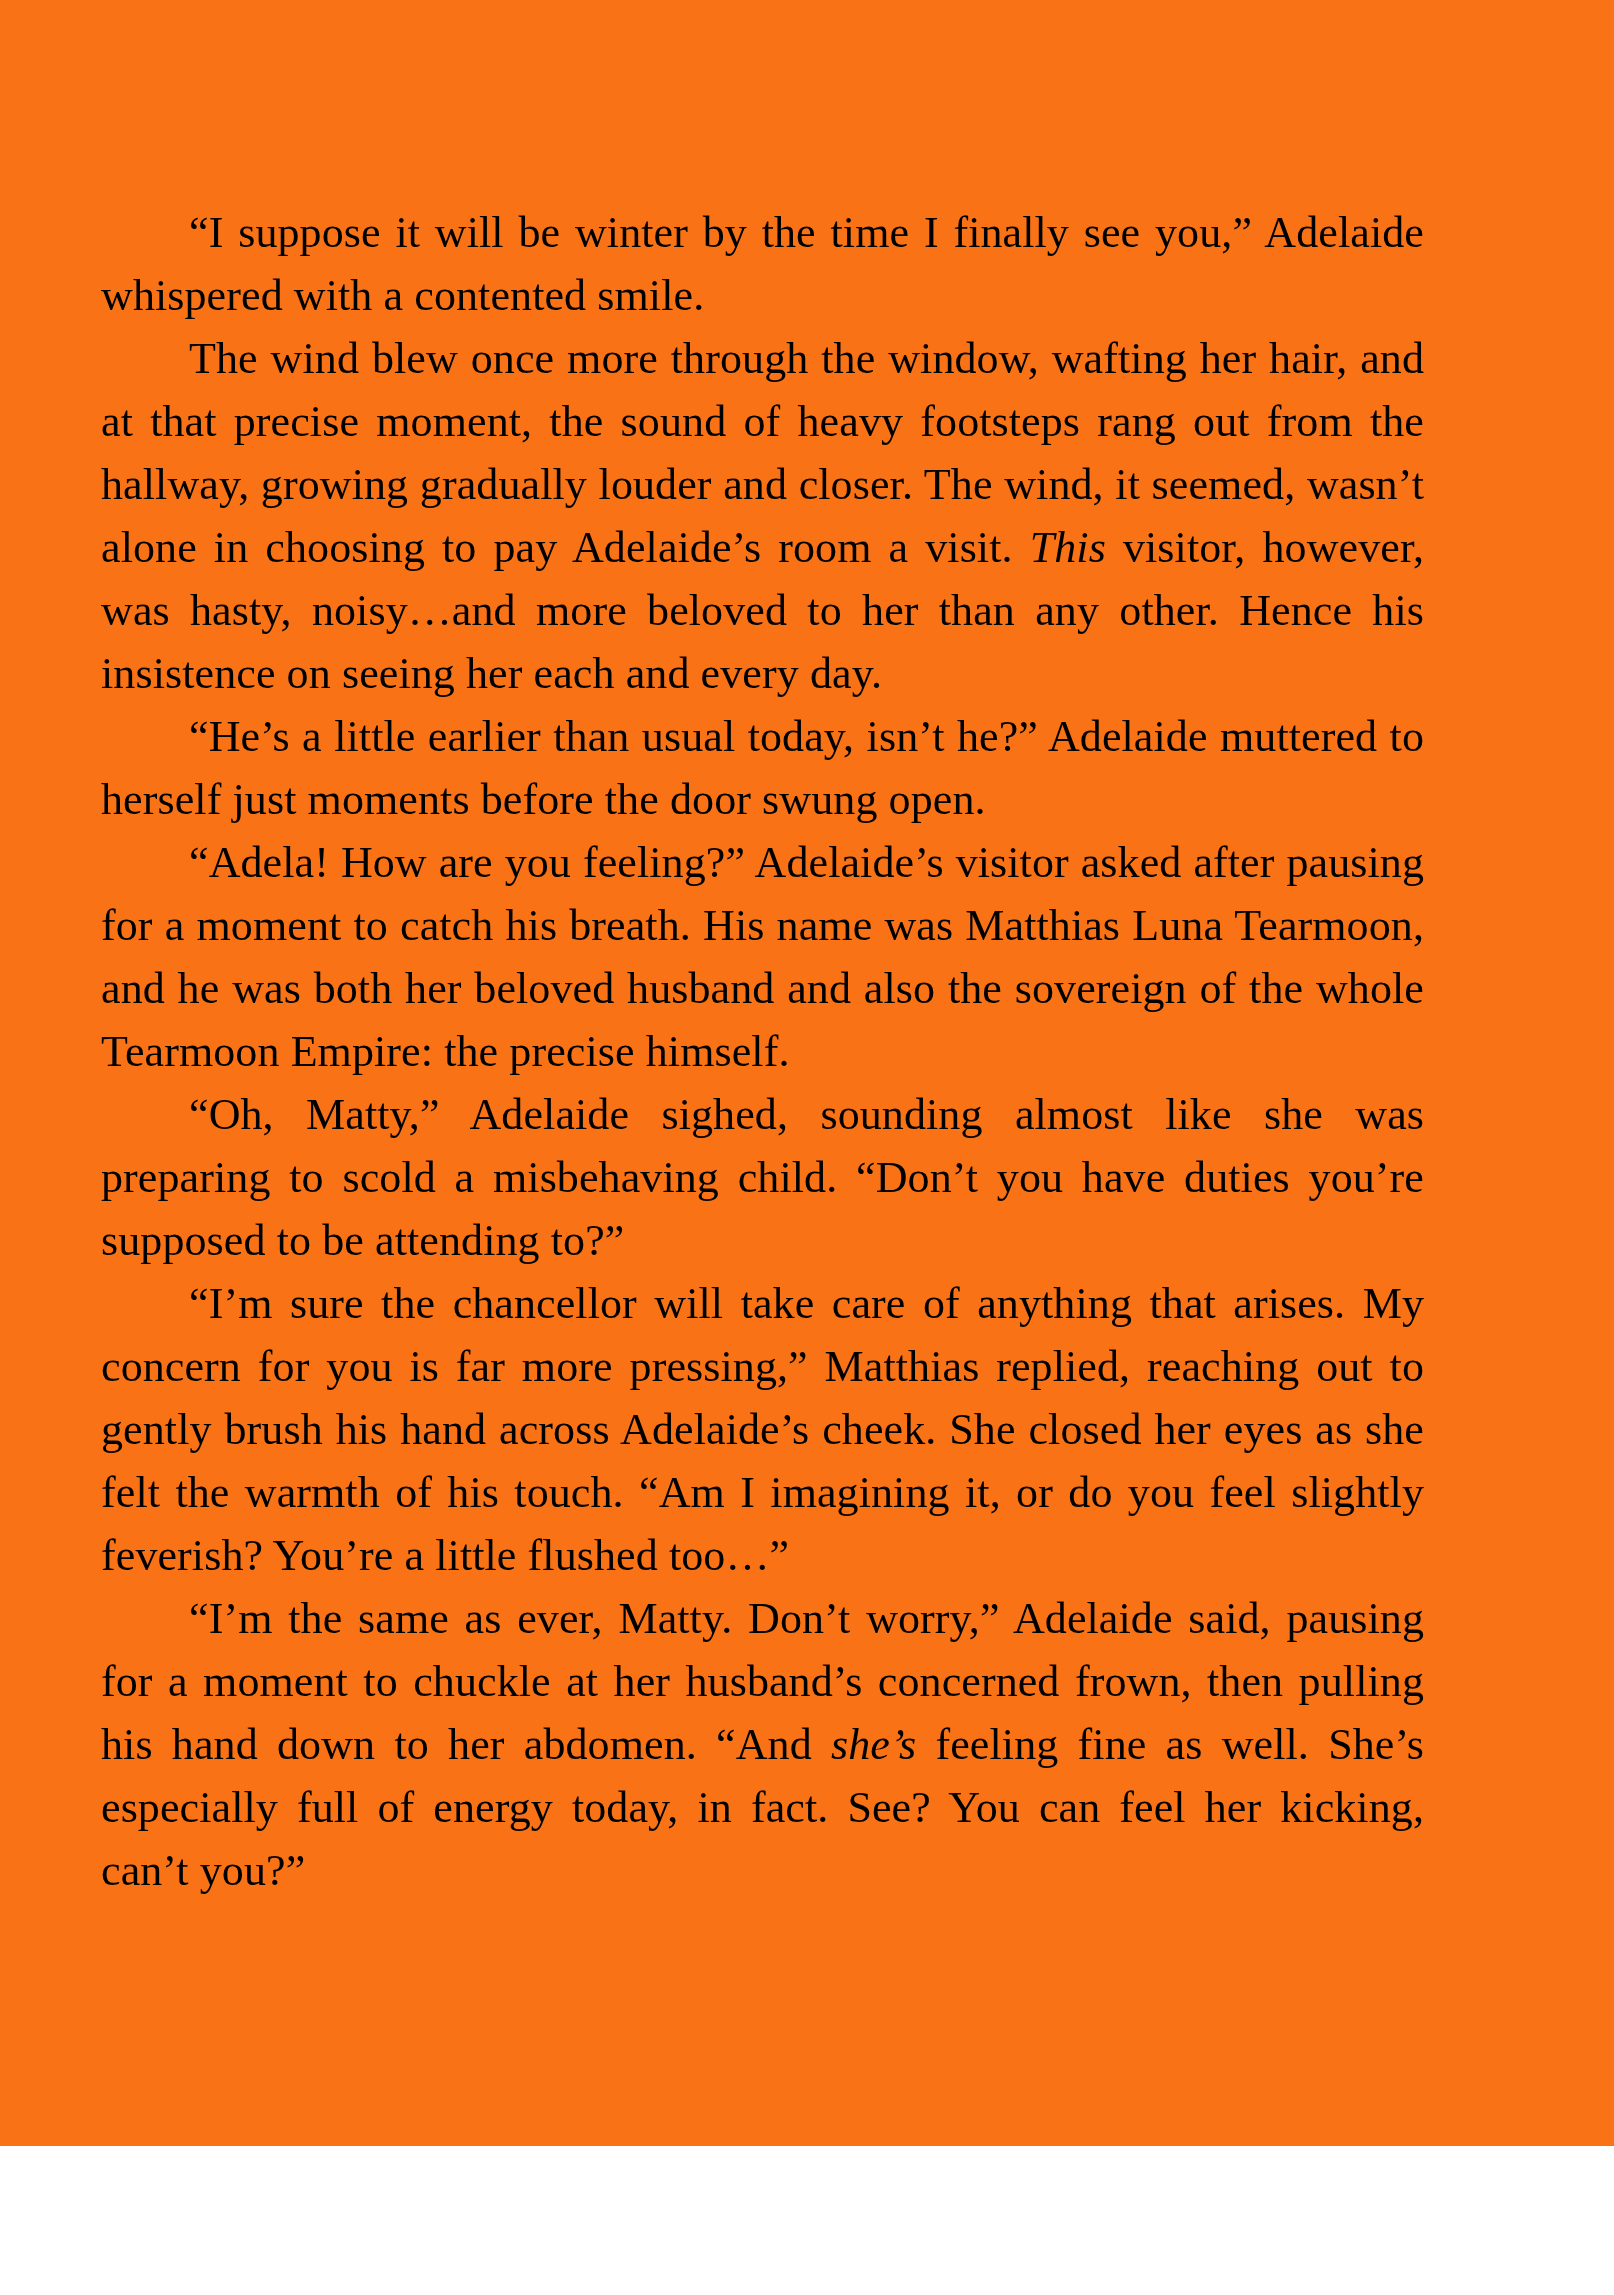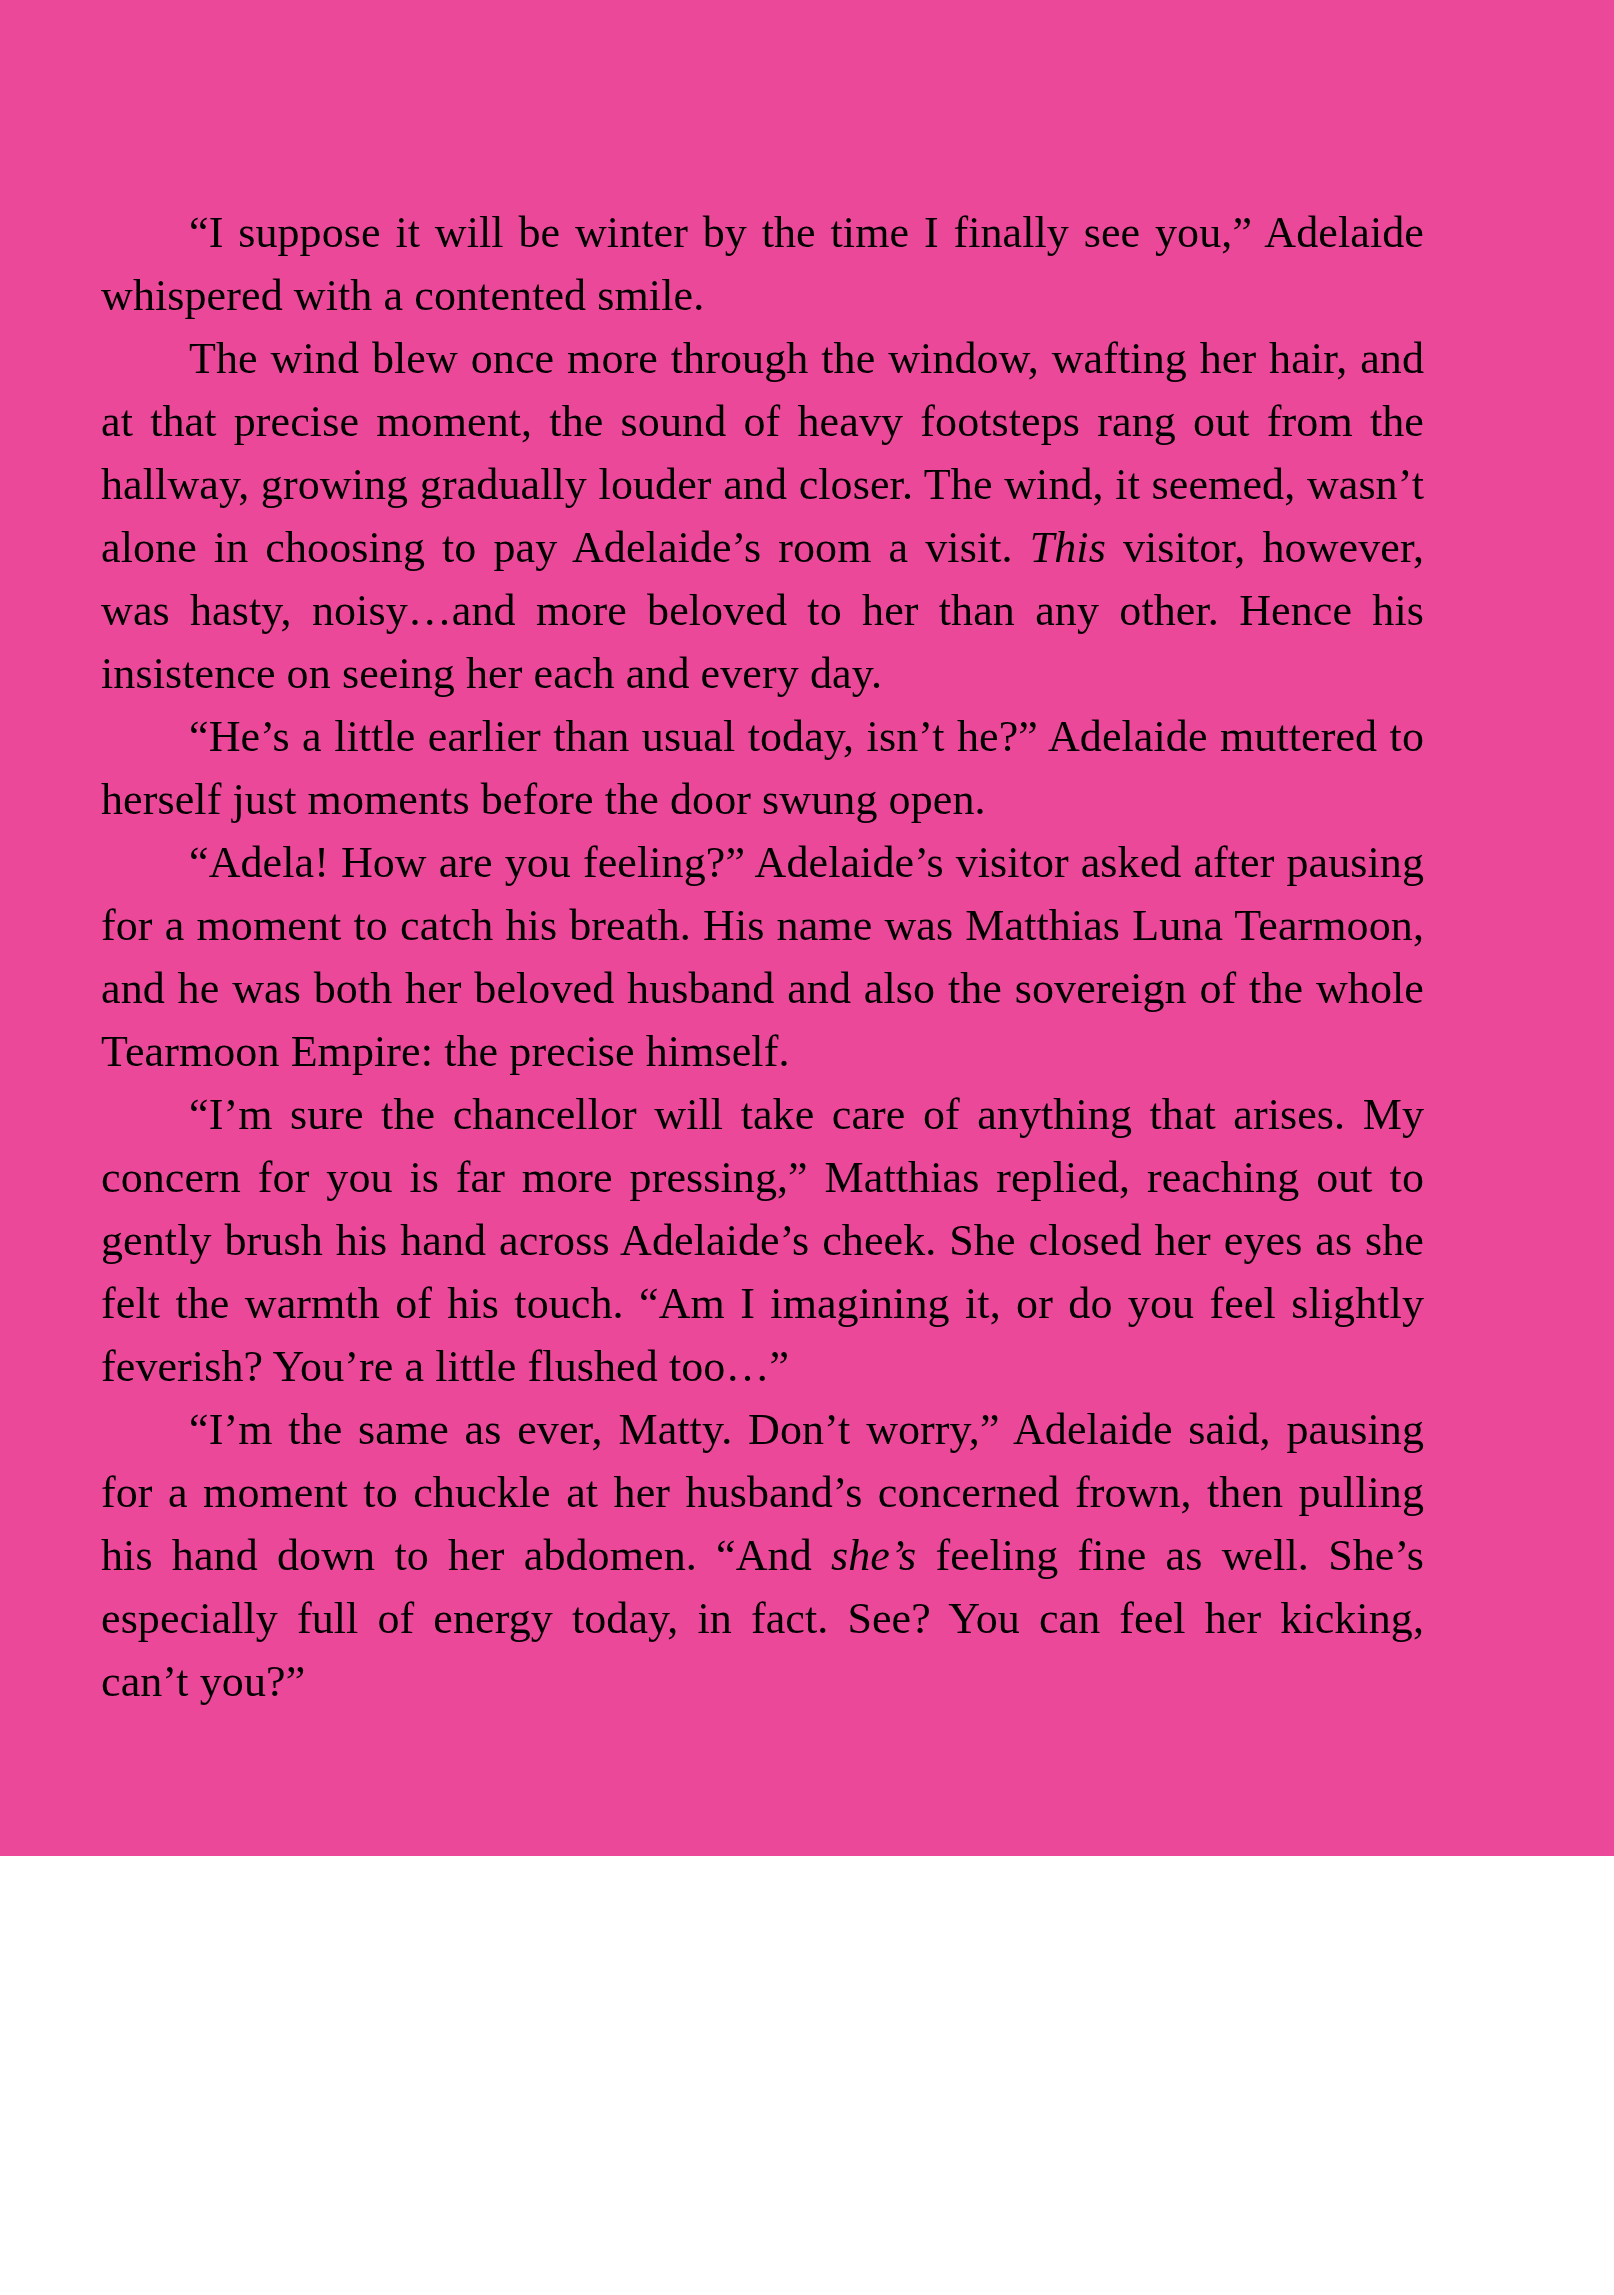--- a/index.html
+++ b/index.html
@@ -7,22 +7,22 @@
       padding: 0;
     }
     body {
       width: 1614px;
       height: 2295px;
       background: #ffffff;
       overflow: hidden;
     }
     .page {
       width: 1614px;
-      height: 1856px;
-      background: #ec4899;
+      height: 2146px;
+      background: #f97316;
       box-sizing: border-box;
     }
     .text-block {
       box-sizing: border-box;
       padding: 201px 190px 0 101px;
       font-family: "Liberation Serif", serif;
       font-size: 44px;
       line-height: 63px;
       color: #000000;
       text-align: justify;
@@ -39,17 +39,18 @@
   </style>
 </head>
 <body style="background: rgb(255, 255, 255);">
 
 <main class="page">
   <section class="text-block" style="color: rgb(0, 0, 0);">
       <p class="para"><span>“I suppose it will be winter by the time I finally see you,” Adelaide whispered with a contented smile.</span></p>
       <p class="para"><span>The wind blew once more through the window, wafting her hair, and at that precise moment, the sound of heavy footsteps rang out from the hallway, growing gradually louder and closer. The wind, it seemed, wasn’t alone in choosing to pay Adelaide’s room a visit. </span><em>This</em><span> visitor, however, was hasty, noisy…and more beloved to her than any other. Hence his insistence on seeing her each and every day.</span></p>
       <p class="para"><span>“He’s a little earlier than usual today, isn’t he?” Adelaide muttered to herself just moments before the door swung open.</span></p>
       <p class="para"><span>“Adela! How are you feeling?” Adelaide’s visitor asked after pausing for a moment to catch his breath. His name was Matthias Luna Tearmoon, and he was both her beloved husband and also the sovereign of the whole Tearmoon Empire: the precise himself.</span></p>
+      <p class="para"><span>“Oh, Matty,” Adelaide sighed, sounding almost like she was preparing to scold a misbehaving child. “Don’t you have duties you’re supposed to be attending to?”</span></p>
       <p class="para"><span>“I’m sure the chancellor will take care of anything that arises. My concern for you is far more pressing,” Matthias replied, reaching out to gently brush his hand across Adelaide’s cheek. She closed her eyes as she felt the warmth of his touch. “Am I imagining it, or do you feel slightly feverish? You’re a little flushed too…”</span></p>
       <p class="para"><span>“I’m the same as ever, Matty. Don’t worry,” Adelaide said, pausing for a moment to chuckle at her husband’s concerned frown, then pulling his hand down to her abdomen. “And </span><em>she’s</em><span> feeling fine as well. She’s especially full of energy today, in fact. See? You can feel her kicking, can’t you?”</span></p>
     </section>
 </main>
 
 
 </body></html>

